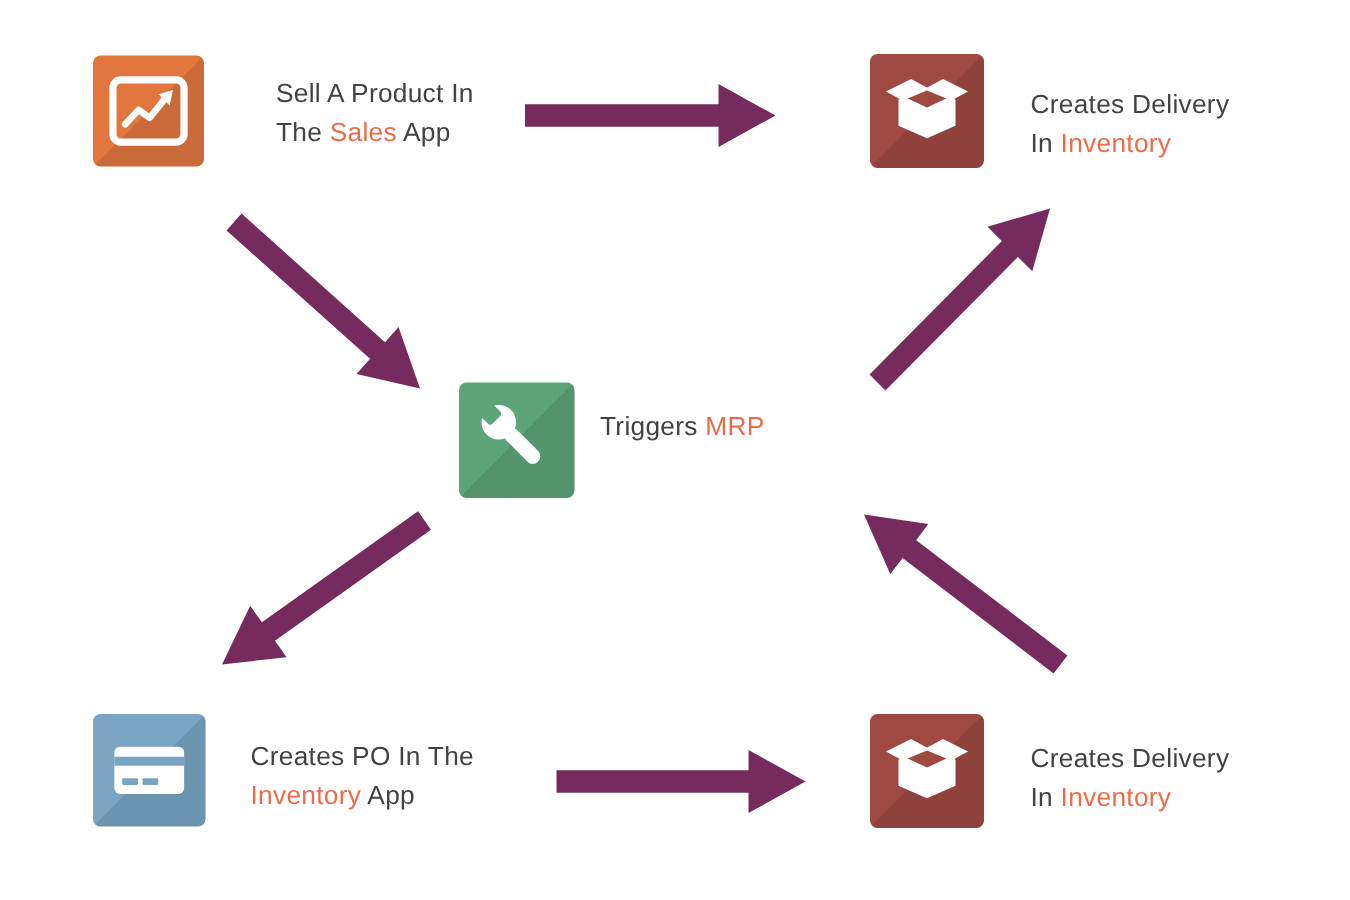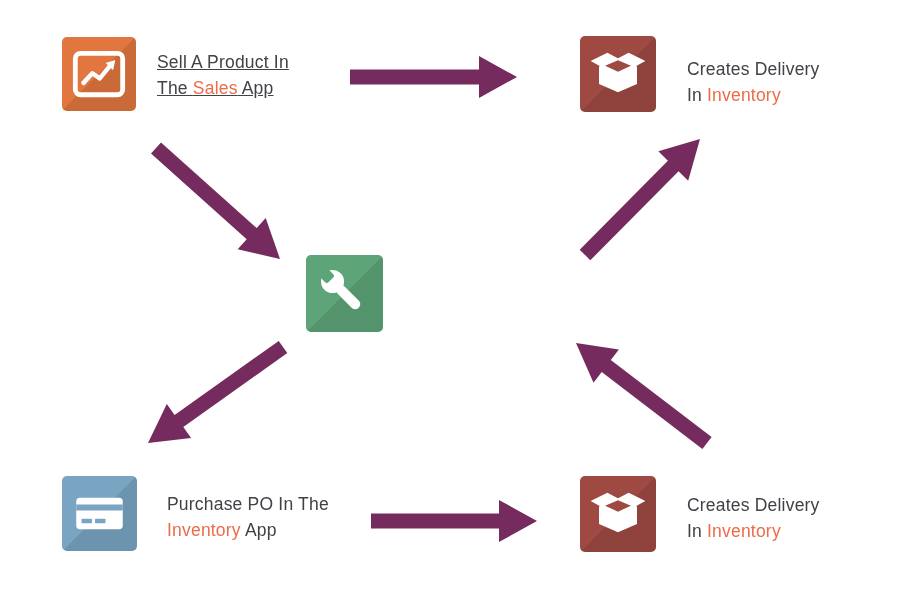--- a/index.html
+++ b/index.html
@@ -37,21 +37,21 @@
       <polygon points="590.3,260.3 678.6,171.3 688.2,180.8 700.0,139.0 658.3,151.2 667.9,160.7 579.7,249.7" fill="#752b5d"></polygon>
     </svg>
 
   <div class="tile sales" style="left:62px;top:37px;width:74px;height:74px;">
     <svg viewBox="0 0 100 100">
       <rect x="18" y="22" width="64" height="56" rx="7" fill="none" stroke="#ffffff" stroke-width="6.5"></rect>
       <polyline points="29,62 41,49 51,56 64,40" fill="none" stroke="#ffffff" stroke-width="6" stroke-linecap="round" stroke-linejoin="round"></polyline>
       <polygon points="72,31 69,45 59,35" fill="#ffffff"></polygon>
     </svg>
   </div>
-  <div class="label" style="left:157px;top:49px;text-decoration:underline;">
+  <div class="label" style="left:184px;top:49px;">
     <div class="line"><span>Sell A Product In</span></div>
     <div class="line"><span>The </span><span class="accent">Sales</span><span> App</span></div>
   </div>
 
   <div class="tile inventory" style="left:580px;top:36px;width:76px;height:76px;">
     <svg viewBox="0 0 100 100">
       <polygon points="14,33 36,22 51,30 29,41" fill="#ffffff"></polygon>
       <polygon points="86,33 64,22 49,30 71,41" fill="#ffffff"></polygon>
       <polygon points="25,40 50,30 75,40 75,63 50,74 25,63" fill="#ffffff"></polygon>
       <polygon points="33,39 50,32 67,39 50,47" fill="currentColor"></polygon>
@@ -65,32 +65,33 @@
   <div class="tile mrp" style="left:306px;top:255px;width:77px;height:77px;">
     <svg viewBox="0 0 100 100">
       <g transform="rotate(-45 50 50)">
         <circle cx="50" cy="28" r="15" fill="#ffffff"></circle>
         <rect x="42.5" y="7" width="15" height="18" rx="3" fill="currentColor"></rect>
         <rect x="43.5" y="38" width="13" height="38" rx="6" fill="#ffffff"></rect>
       </g>
     </svg>
   </div>
   <div class="label" style="left:400px;top:271px;">
+    <div class="line"><span>Triggers </span><span class="accent">MRP</span></div>
   </div>
 
   <div class="tile purchase" style="left:62px;top:476px;width:75px;height:75px;">
     <svg viewBox="0 0 100 100">
       <rect x="19" y="29" width="62" height="42" rx="5" fill="#ffffff"></rect>
       <rect x="19" y="38" width="62" height="8" fill="currentColor"></rect>
       <rect x="26" y="57" width="14" height="6" rx="1" fill="currentColor"></rect>
       <rect x="44" y="57" width="14" height="6" rx="1" fill="currentColor"></rect>
     </svg>
   </div>
   <div class="label" style="left:167px;top:491px;">
-    <div class="line"><span>Purchase PO In The</span></div>
+    <div class="line"><span>Creates PO In The</span></div>
     <div class="line"><span></span><span class="accent">Inventory</span><span> App</span></div>
   </div>
 
   <div class="tile inventory" style="left:580px;top:476px;width:76px;height:76px;">
     <svg viewBox="0 0 100 100">
       <polygon points="14,33 36,22 51,30 29,41" fill="#ffffff"></polygon>
       <polygon points="86,33 64,22 49,30 71,41" fill="#ffffff"></polygon>
       <polygon points="25,40 50,30 75,40 75,63 50,74 25,63" fill="#ffffff"></polygon>
       <polygon points="33,39 50,32 67,39 50,47" fill="currentColor"></polygon>
     </svg>

